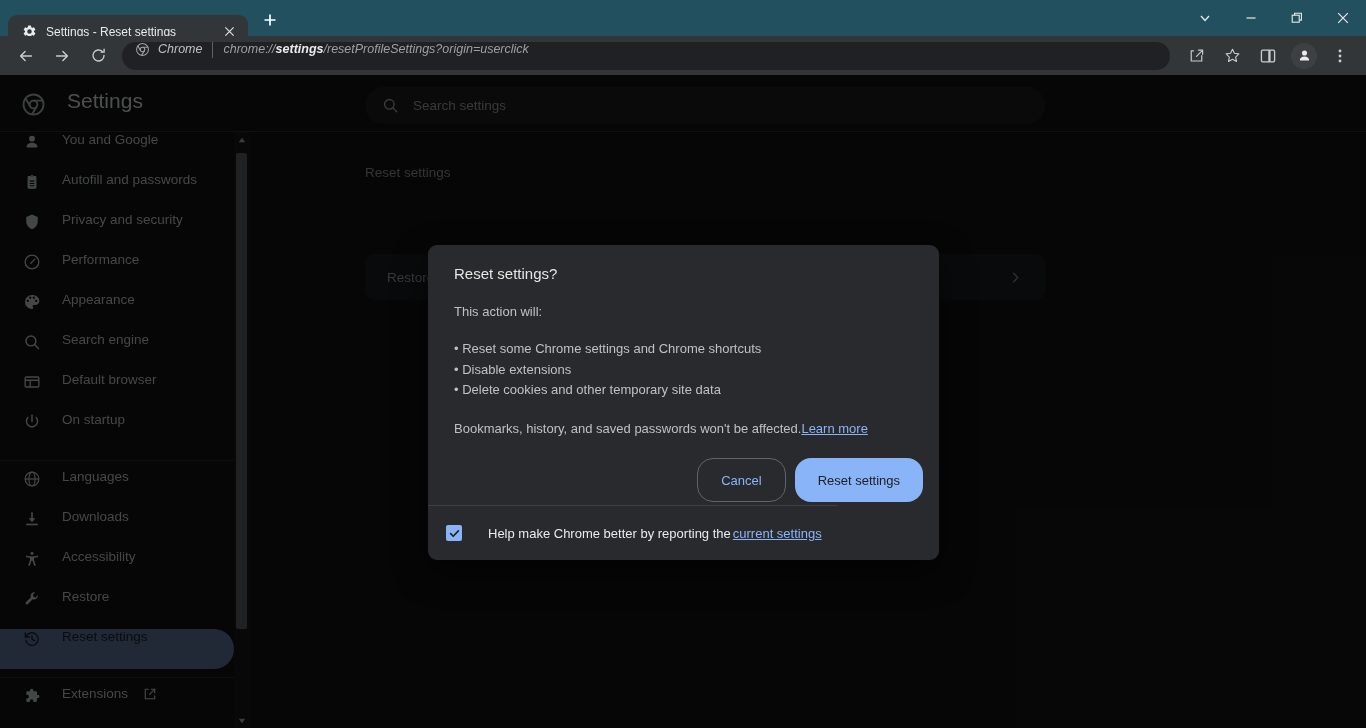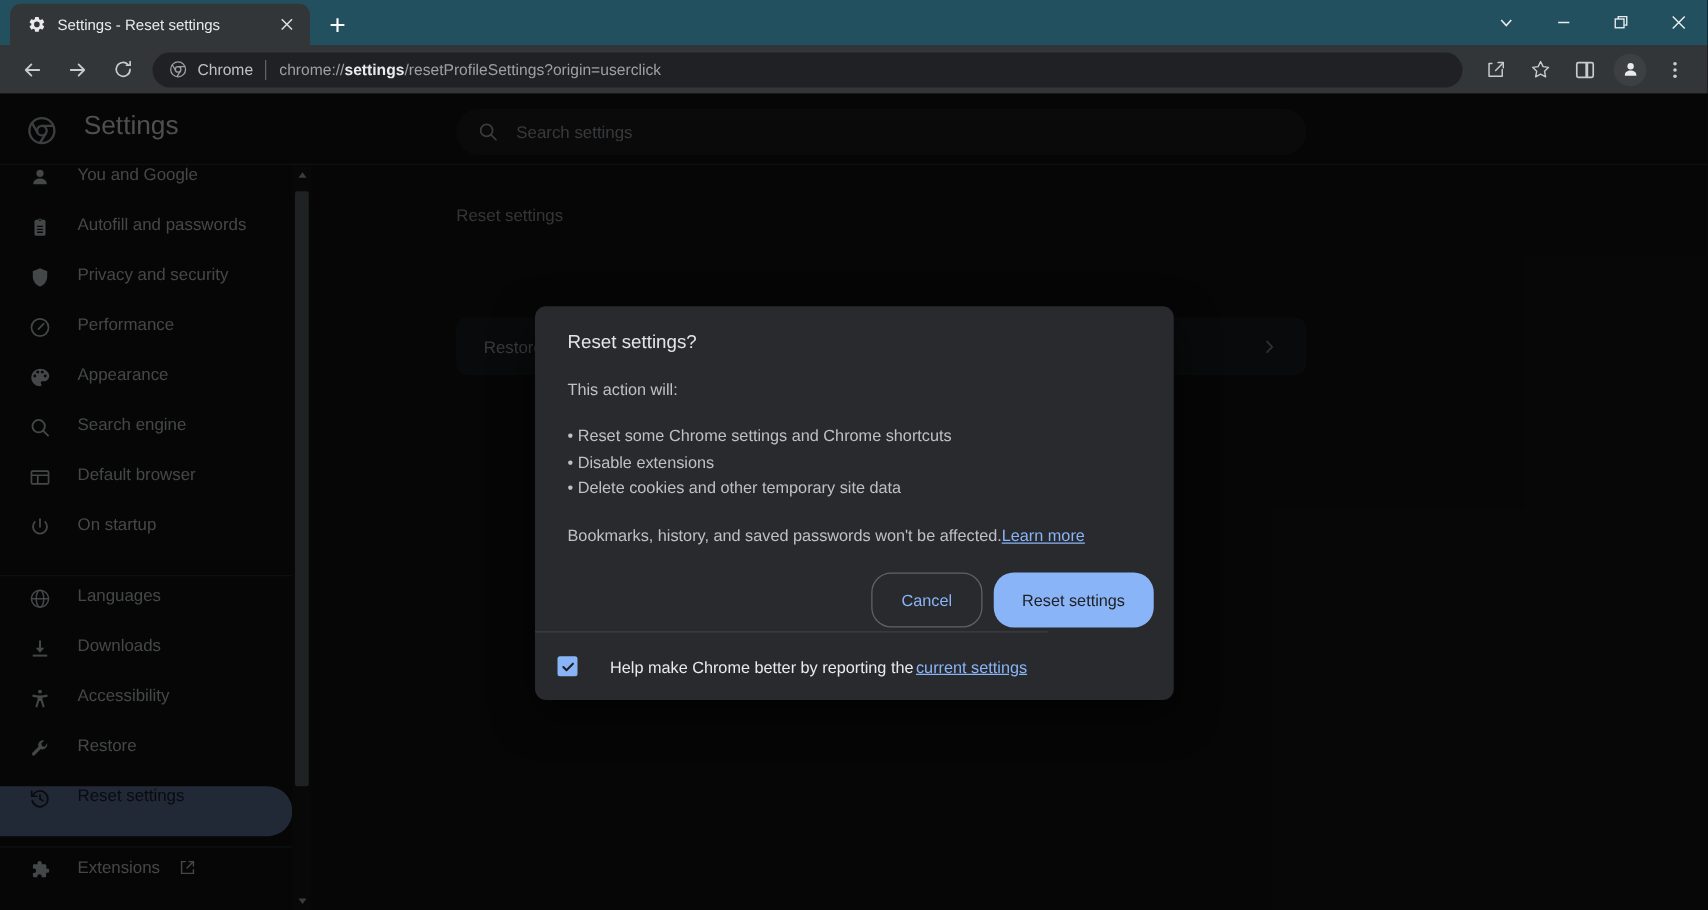--- a/index.html
+++ b/index.html
@@ -12,21 +12,21 @@
   }
 
   
   .titlebar {
     position: absolute; top: 0; left: 0;
     width: 1366px; height: 36px;
     background: #23505f;
     display: flex; align-items: flex-end;
   }
   .tab {
-    position: absolute; left: 8px; top: 3px;
+    position: absolute; left: 8px; top: 15px;
     width: 240px; height: 33px;
     background: #323639;
     border-radius: 9px 9px 0 0;
     display: flex; align-items: center;
     padding: 0 10px 0 13px;
   }
   .tab-favicon {
     width: 16px; height: 16px; flex: 0 0 16px;
     display: flex; align-items: center; justify-content: center;
     color: #e8eaed;
@@ -69,24 +69,25 @@
   .tb-btn {
     width: 30px; height: 30px; flex: 0 0 30px;
     display: flex; align-items: center; justify-content: center;
     color: #c8cbcf; border-radius: 50%;
     margin: 0 3px;
   }
   .omnibox {
     flex: 1 1 auto; height: 28px;
     background: #202124;
     border-radius: 14px;
-    display: flex; align-items: center;
+    display: flex; align-items: flex-start;
     margin: 0 8px 0 6px;
     padding: 0 12px;
     overflow: hidden;
+    font-style: italic;
   }
   .omni-chrome-icon {
     width: 16px; height: 16px; flex: 0 0 16px;
     display: flex; align-items: center; justify-content: center;
     color: #9aa0a6; margin-right: 8px;
   }
   .omni-chip {
     font-size: 12.5px; color: #bdc1c6;
     white-space: nowrap;
   }

